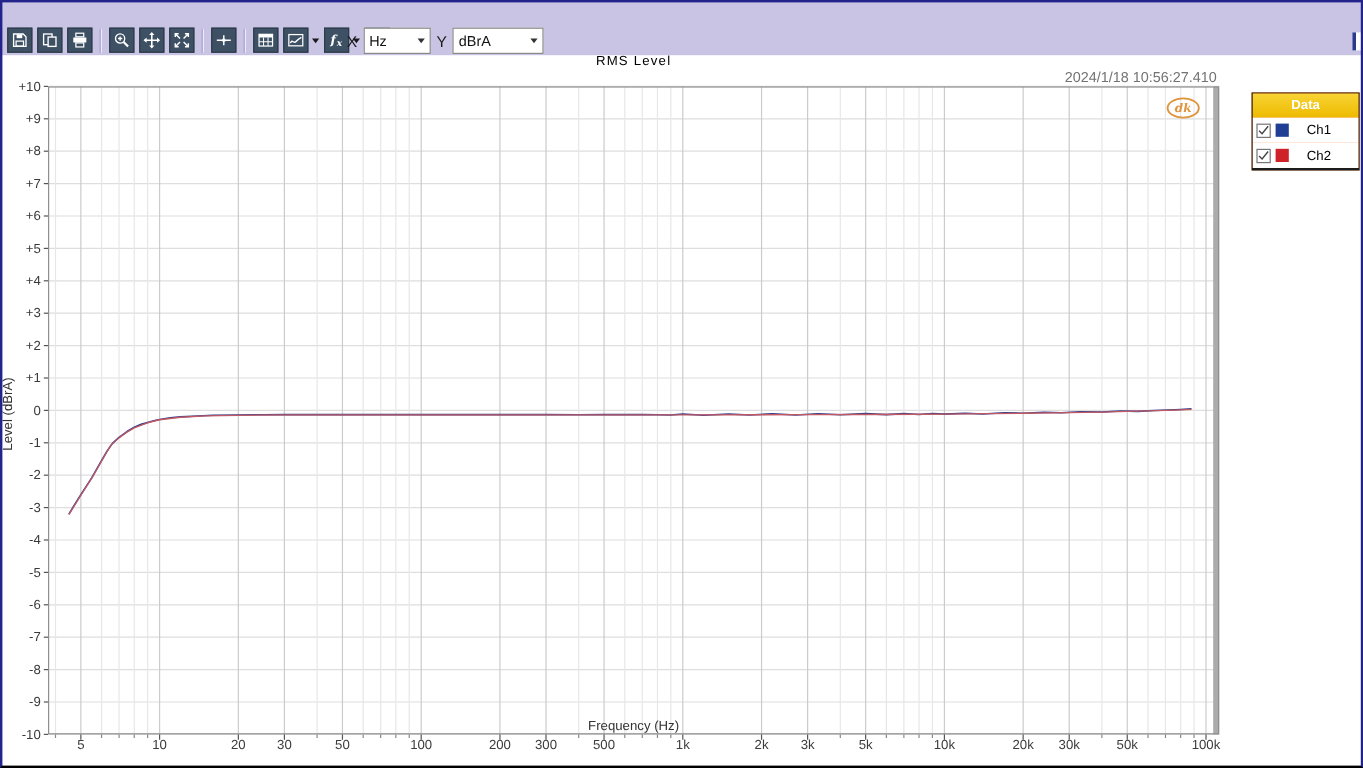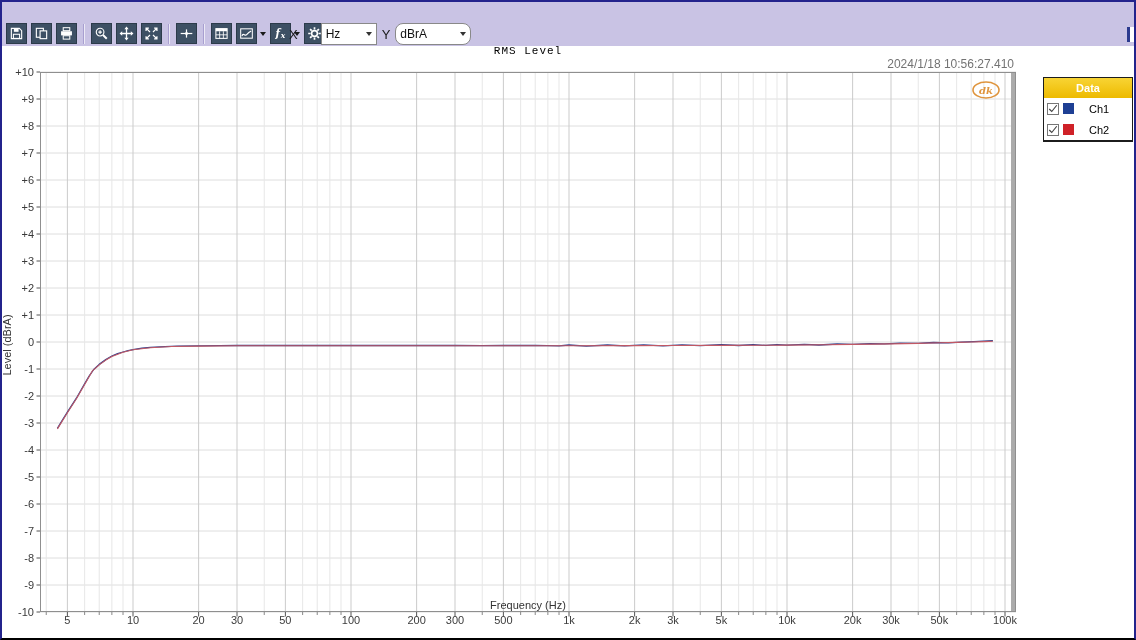--- a/index.html
+++ b/index.html
@@ -15,27 +15,27 @@
   button.tb svg{width:15px;height:15px;display:block;}
   .sep{width:1px;height:20px;background:#a89fd0;border-right:1px solid #eceaf6;margin:0 4px;}
   .caret{width:0;height:0;border-left:3.5px solid transparent;border-right:3.5px solid transparent;
          border-top:4px solid #1a1a1a;margin:0 2px 0 1px;}
   .axis-label{font-size:13px;color:#1a1a1a;margin:0 5px;}
   .combo{height:20px;background:#fff;border:1px solid #898989;display:flex;align-items:center;
          justify-content:space-between;padding:0 4px;cursor:pointer;}
   .combo .val{font-size:12px;color:#111;}
   .combo .arrow{width:0;height:0;border-left:3.5px solid transparent;border-right:3.5px solid transparent;
                 border-top:4px solid #333;margin-left:4px;}
-  .combo.x{width:46px;margin-left:18px;}
-  .combo.y{width:66px;border-radius:8px;}
+  .combo.x{width:46px;}
+  .combo.y{width:66px;}
   .clip-edge{position:absolute;right:0;top:27px;width:6px;height:15px;background:#fff;
              border-left:3px solid #2b3a8e;}
   
   .chart-title{position:absolute;left:40px;top:45px;width:976px;text-align:center;
-               font-family:Liberation Mono, monospace;font-size:11px;letter-spacing:1px;color:#000;z-index:5;}
+               font-family:Liberation Sans, sans-serif;font-size:11px;letter-spacing:1px;color:#000;z-index:5;}
   .timestamp{position:absolute;top:57px;right:122px;font-size:12px;color:#737373;z-index:5;}
   .x-title{position:absolute;left:40px;top:599px;width:976px;text-align:center;
            font-size:11px;color:#333;z-index:5;}
   .y-title{position:absolute;left:-37px;top:338px;width:90px;height:14px;text-align:center;
            font-size:11px;color:#333;transform:rotate(-90deg);z-index:5;}
   #chart-svg{position:absolute;left:0;top:0;z-index:1;}
   
   .legend{position:absolute;left:1043px;top:77px;width:88px;background:#f97316;
           border:1px solid #1c1c1c;border-bottom-width:2px;z-index:25;}
   .legend-header{height:20px;background:linear-gradient(#f8d434,#edba00);color:#fff;

